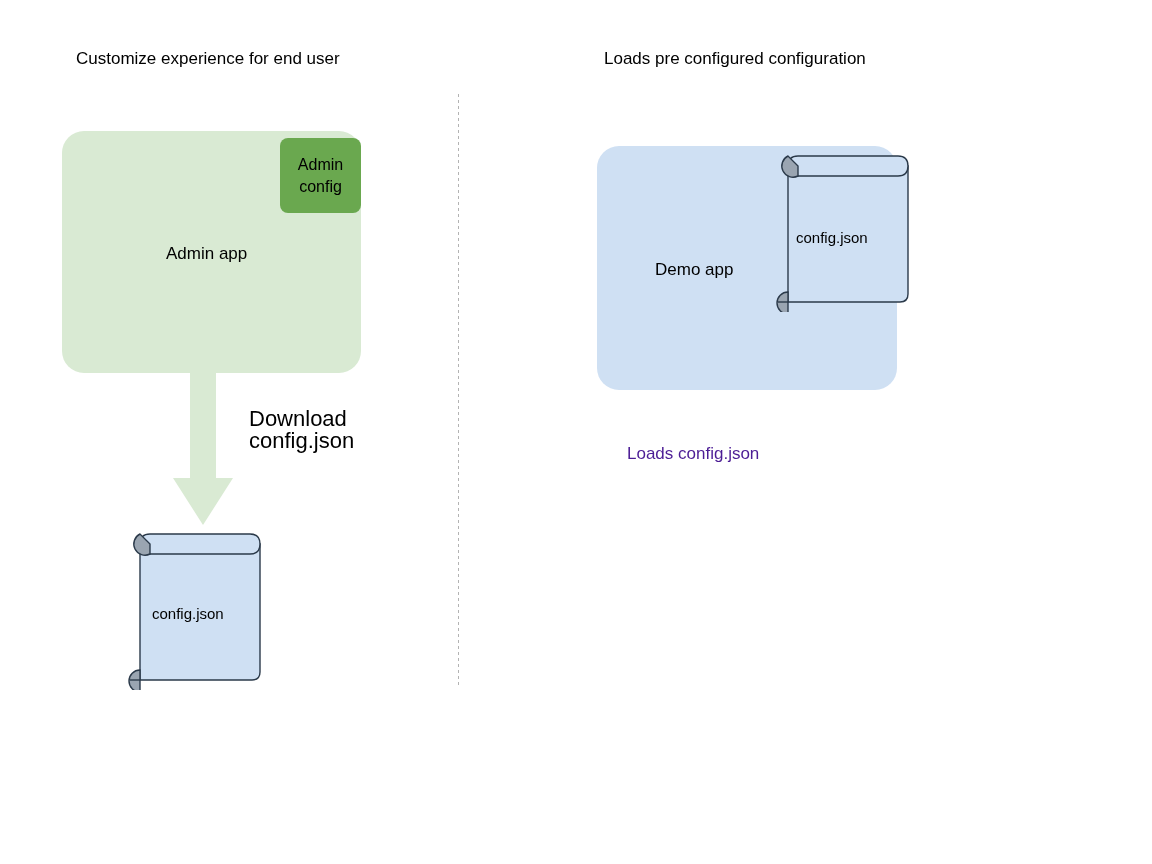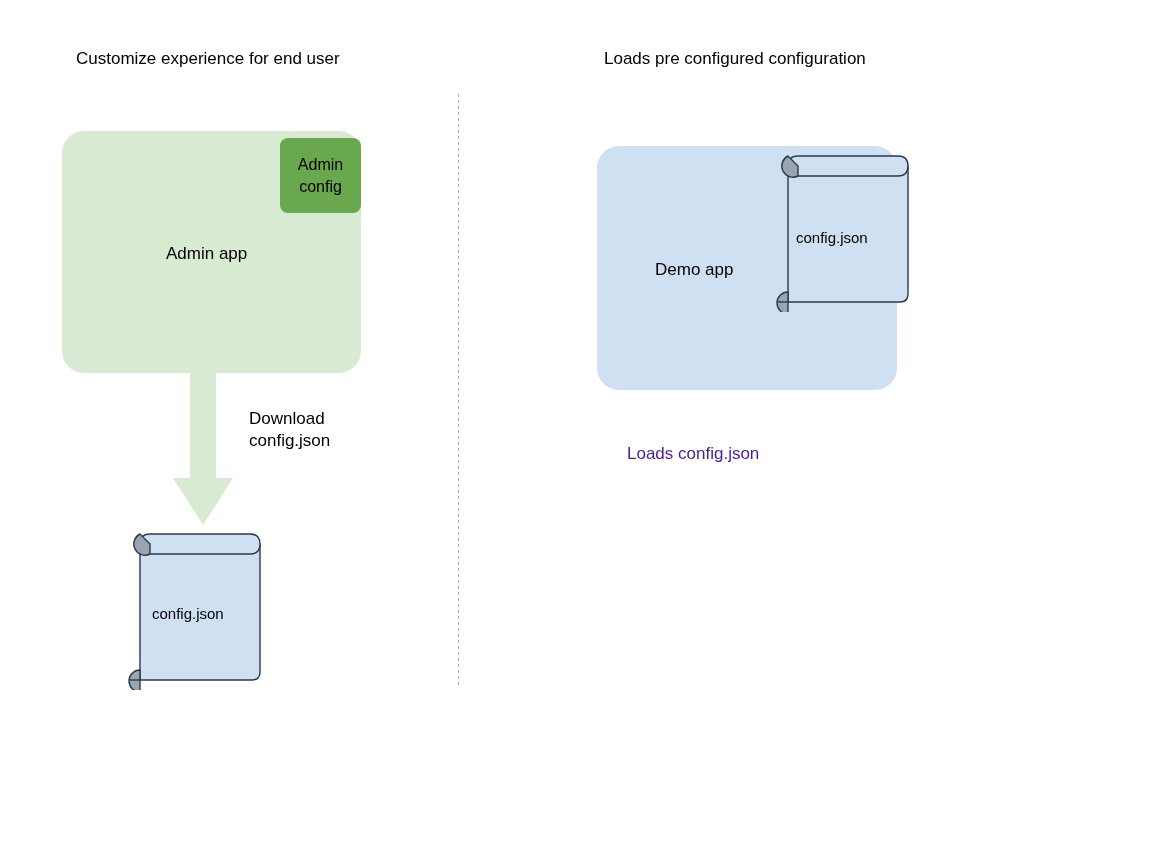--- a/index.html
+++ b/index.html
@@ -93,21 +93,21 @@
     position: absolute;
     left: 172px;
     top: 368px;
     width: 62px;
     height: 158px;
   }
   .arrow-caption {
     position: absolute;
     left: 249px;
     top: 408px;
-    font-size: 17px;
+    font-size: 22px;
     line-height: 22px;
     white-space: nowrap;
     color: #000;
   }
 
   
   .scroll-doc {
     position: absolute;
   }
   #config-doc-left  { left: 118px; top: 528px; width: 150px; height: 162px; }

